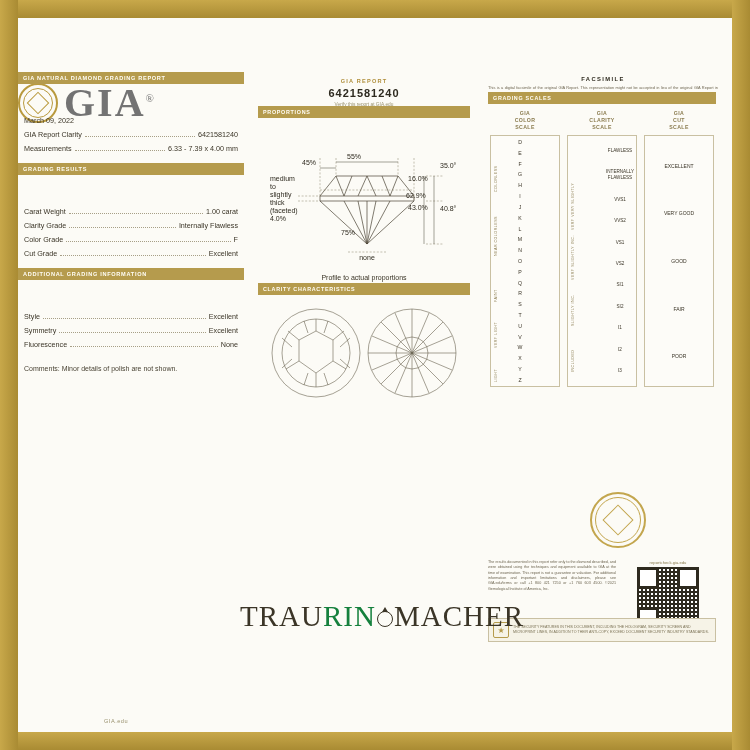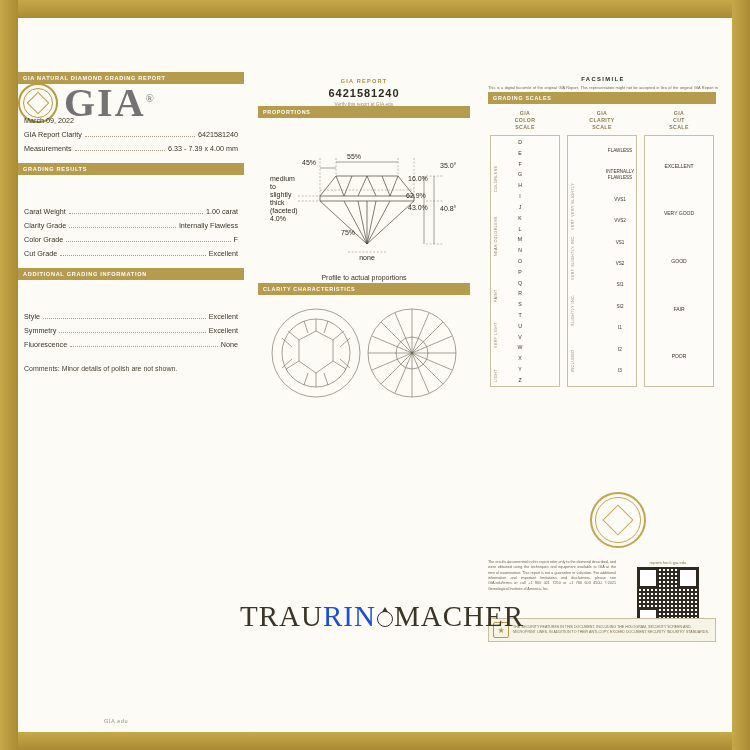--- a/index.html
+++ b/index.html
@@ -231,21 +231,21 @@
   }
 
   
   .brand{
     position:absolute;left:240px;top:600px;width:280px;text-align:center;
   }
   .brand-main{
     font-family:"Liberation Serif", serif;
     font-size:29px;letter-spacing:1px;color:#3b3527;white-space:nowrap;
   }
-  .brand-main .accent{color:#1d4ed8;}
+  .brand-main .accent{color:#15803d;}
   .brand-sub{
     font-size:9px;letter-spacing:6px;color:#6b6350;margin-top:2px;
   }
   .brand-ring{
     display:inline-block;width:14px;height:14px;border:1.5px solid #3b3527;
     border-radius:50%;position:relative;vertical-align:-1px;margin:0 1px;
   }
   .brand-ring:before{
     content:"";position:absolute;left:4px;top:-5px;
     width:0;height:0;border-left:3px solid transparent;border-right:3px solid transparent;

